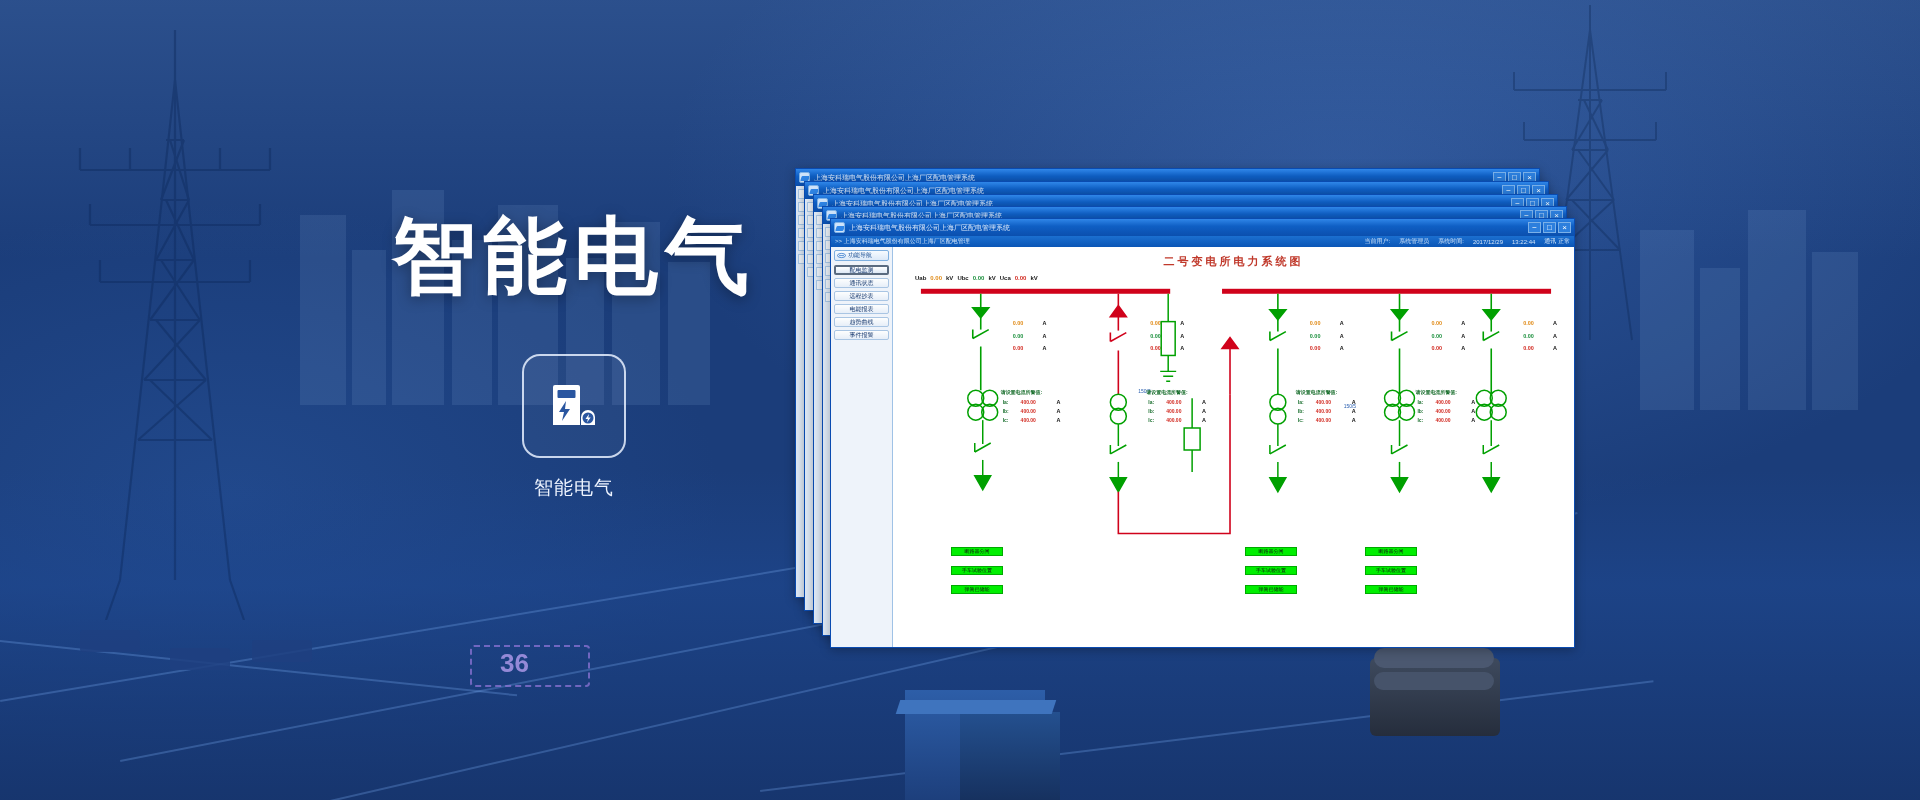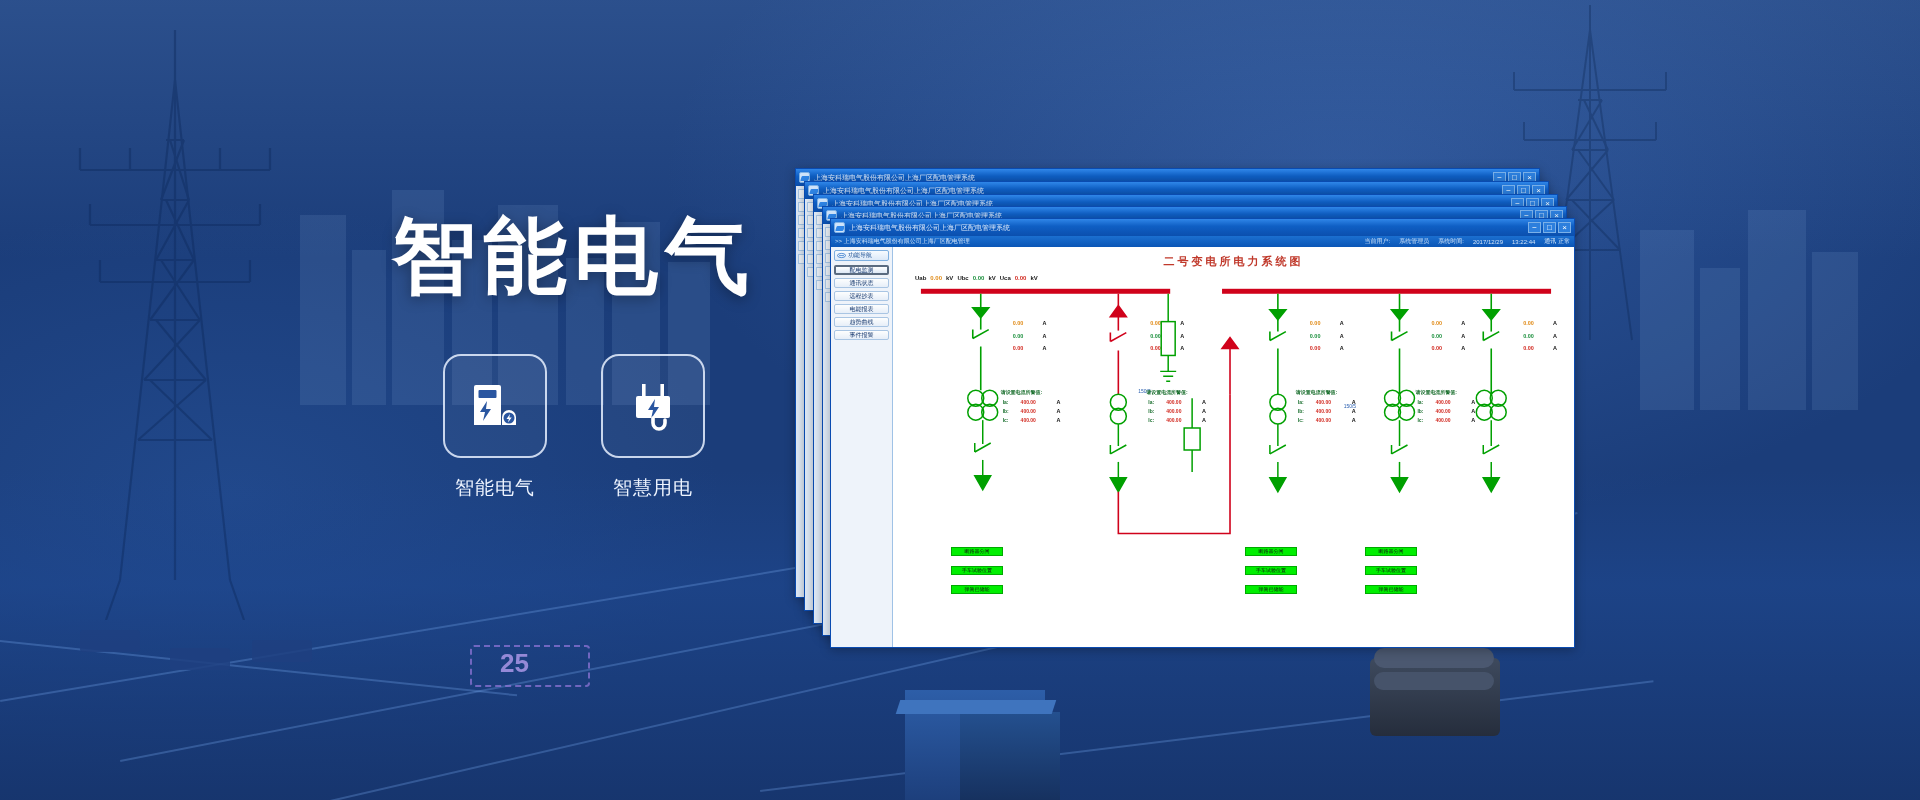--- a/index.html
+++ b/index.html
@@ -231,21 +231,21 @@
   <div class="gline" style="left:0px;top:700px;width:1180px;transform:rotate(-9.5deg);"></div>
   <div class="gline" style="left:120px;top:760px;width:1320px;transform:rotate(-11deg);"></div>
   <div class="gline" style="left:330px;top:800px;width:1280px;transform:rotate(-13deg);"></div>
   <div class="gline" style="left:760px;top:790px;width:900px;transform:rotate(-7deg);"></div>
   <div class="gline" style="left:0px;top:640px;width:520px;transform:rotate(6deg);"></div>
 
   <div style="position:absolute;left:80px;top:630px;width:60px;height:22px;background:rgba(30,64,128,.85);border-radius:3px;"></div>
   <div style="position:absolute;left:170px;top:648px;width:60px;height:22px;background:rgba(30,64,128,.85);border-radius:3px;"></div>
   <div style="position:absolute;left:252px;top:640px;width=60px;width:60px;height:22px;background:rgba(30,64,128,.85);border-radius:3px;"></div>
   <div style="position:absolute;left:470px;top:645px;width:120px;height:42px;border:2px dashed rgba(150,120,220,.7);border-radius:4px;"></div>
-  <div style="position:absolute;left:500px;top:648px;color:rgba(170,150,230,.85);font-size:26px;font-weight:700;">25</div>
+  <div style="position:absolute;left:500px;top:648px;color:rgba(170,150,230,.85);font-size:26px;font-weight:700;">36</div>
 
   <div style="position:absolute;left:905px;top:690px;width:140px;height:110px;background:linear-gradient(180deg,#2d5ea8,#1d3f7c);"></div>
   <div style="position:absolute;left:960px;top:712px;width:100px;height:88px;background:linear-gradient(180deg,#24508f,#16315f);"></div>
   <div style="position:absolute;left:898px;top:700px;width:156px;height:14px;background:#3f74be;transform:skewX(-18deg);"></div>
   <div style="position:absolute;left:1370px;top:658px;width:130px;height:78px;background:linear-gradient(180deg,#3e4a5e,#252d3c);border-radius:6px;"></div>
   <div style="position:absolute;left:1374px;top:648px;width:120px;height:20px;background:#4b5870;border-radius:10px;"></div>
   <div style="position:absolute;left:1374px;top:672px;width:120px;height:18px;background:#46536a;border-radius:9px;"></div>
 </div>
 
 <div id="leftcol">
@@ -260,32 +260,20 @@
           <path d="M21 24 L14 35 h5 l-2 9 l8 -12 h-5 z" fill="#2a56a0"></path>
           <rect x="8" y="44" width="27" height="4" fill="#ffffff"></rect>
           <path d="M36 40 a7 7 0 0 1 14 0 v8 h-14 z" fill="#ffffff"></path>
           <circle cx="43" cy="41" r="5.5" fill="#2a56a0"></circle>
           <path d="M44 37 l-3.5 5 h2.4 l-1 3.6 l3.8 -5.2 h-2.4 z" fill="#ffffff"></path>
         </svg>
       </div>
       <div class="feat-label">智能电气</div>
     </div>
 
-    <div class="feat">
-      <div class="feat-box">
-        <svg width="58" height="58" viewBox="0 0 58 58">
-          <rect x="18" y="7" width="3.6" height="13" fill="#ffffff"></rect>
-          <rect x="36.4" y="7" width="3.6" height="13" fill="#ffffff"></rect>
-          <rect x="12" y="19" width="34" height="22" rx="2" fill="#ffffff"></rect>
-          <path d="M31 22 L24 33 h5 l-2 9 l8 -12 h-5 z" fill="#2a56a0"></path>
-          <path d="M29 41 v5 a6 6 0 0 0 6 6 a6 6 0 0 0 6 -6 v-3" fill="none" stroke="#ffffff" stroke-width="3.6" stroke-linecap="round"></path>
-        </svg>
-      </div>
-      <div class="feat-label">智慧用电</div>
-    </div>
   </div>
 </div>
 
 <div id="stack">
 
   <div class="win ghost" style="left:0px;top:0px;width:745px;height:430px;z-index:10;">
     <div class="tbar">
       <span class="tico"></span>
       <span class="ttxt">上海安科瑞电气股份有限公司上海厂区配电管理系统</span>
       <span class="tbtns">

